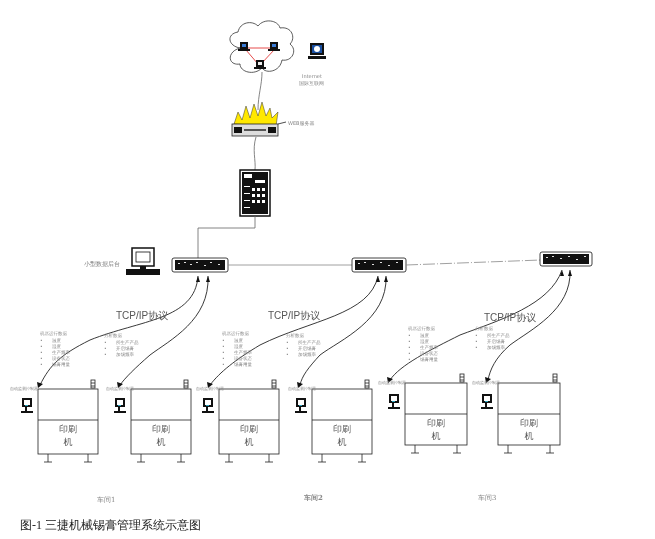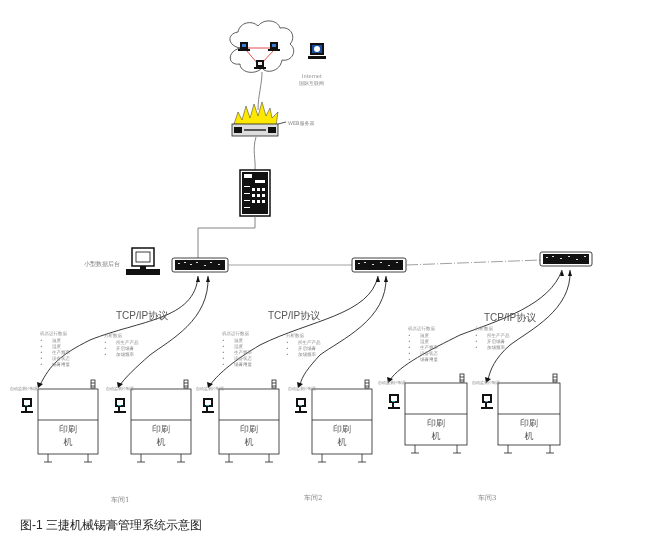--- a/index.html
+++ b/index.html
@@ -8,21 +8,21 @@
   #canvas { position:absolute; left:0; top:0; }
   .lbl { position:absolute; color:#888; font-size:5px; line-height:6px; white-space:nowrap; }
   .lbl-sm { position:absolute; color:#777; font-size:6px; line-height:7px; white-space:nowrap; }
   .proto { position:absolute; color:#555; font-size:10px; font-family:"Liberation Sans", sans-serif; white-space:nowrap; }
   .list { position:absolute; color:#888; font-size:4.5px; line-height:6px; }
   .list .row { display:flex; }
   .list .bullet { width:12px; }
   .list .title { margin-bottom:1px; }
   .machine-text { position:absolute; color:#555; font-size:9px; line-height:13px; text-align:center; font-family:"DejaVu Serif", serif; }
   .workshop { position:absolute; color:#888; font-size:7px; font-family:"DejaVu Serif", serif; }
-  .caption { position:absolute; left:20px; top:517px; color:#222; font-size:12px; font-family:Liberation Sans, sans-serif; white-space:nowrap;text-align:center; }
+  .caption { position:absolute; left:20px; top:517px; color:#222; font-size:12px; font-family:Liberation Serif, serif; white-space:nowrap;text-align:center; }
 </style>
 </head>
 <body>
 
 <svg id="canvas" width="655" height="539" viewBox="0 0 655 539">
 
   <g>
     <path d="M240,48 C228,46 226,34 238,32 C240,22 252,20 258,26 C264,18 278,20 280,28 C292,26 296,38 290,44 C298,50 292,62 282,60 C280,72 266,74 262,68 C254,76 240,72 240,64 C228,66 226,52 240,48 Z" fill="#fff" stroke="#333" stroke-width="0.8"></path>
     <line x1="246" y1="48" x2="274" y2="48" stroke="#e02020" stroke-width="0.8"></line>
     <line x1="246" y1="50" x2="258" y2="64" stroke="#e02020" stroke-width="0.8"></line>
@@ -422,17 +422,17 @@
       <div>机</div>
     </div>
     <div class="lbl" style="left: 378px; top: 380px; width: 28px; white-space: normal; font-size: 4px; line-height: 5px; text-align: center;">自动监测控制器</div>
     <div class="machine-text" style="left: 498px; width: 62px; top: 417px;">
       <div>印刷</div>
       <div>机</div>
     </div>
     <div class="lbl" style="left: 472px; top: 380px; width: 28px; white-space: normal; font-size: 4px; line-height: 5px; text-align: center;">自动监测控制器</div>
   </div>
 
-<div class="workshop" style="left:111px;top:495px;text-align:right;">车间1</div>
-<div class="workshop" style="left:304px;top:493px;">车间2</div>
+<div class="workshop" style="left:97px;top:495px;text-align:right;">车间1</div>
+<div class="workshop" style="left:304px;top:493px;font-weight:bold;">车间2</div>
 <div class="workshop" style="left:478px;top:493px;">车间3</div>
 
 <div class="caption">图-1 三捷机械锡膏管理系统示意图</div>
 
 </body></html>

